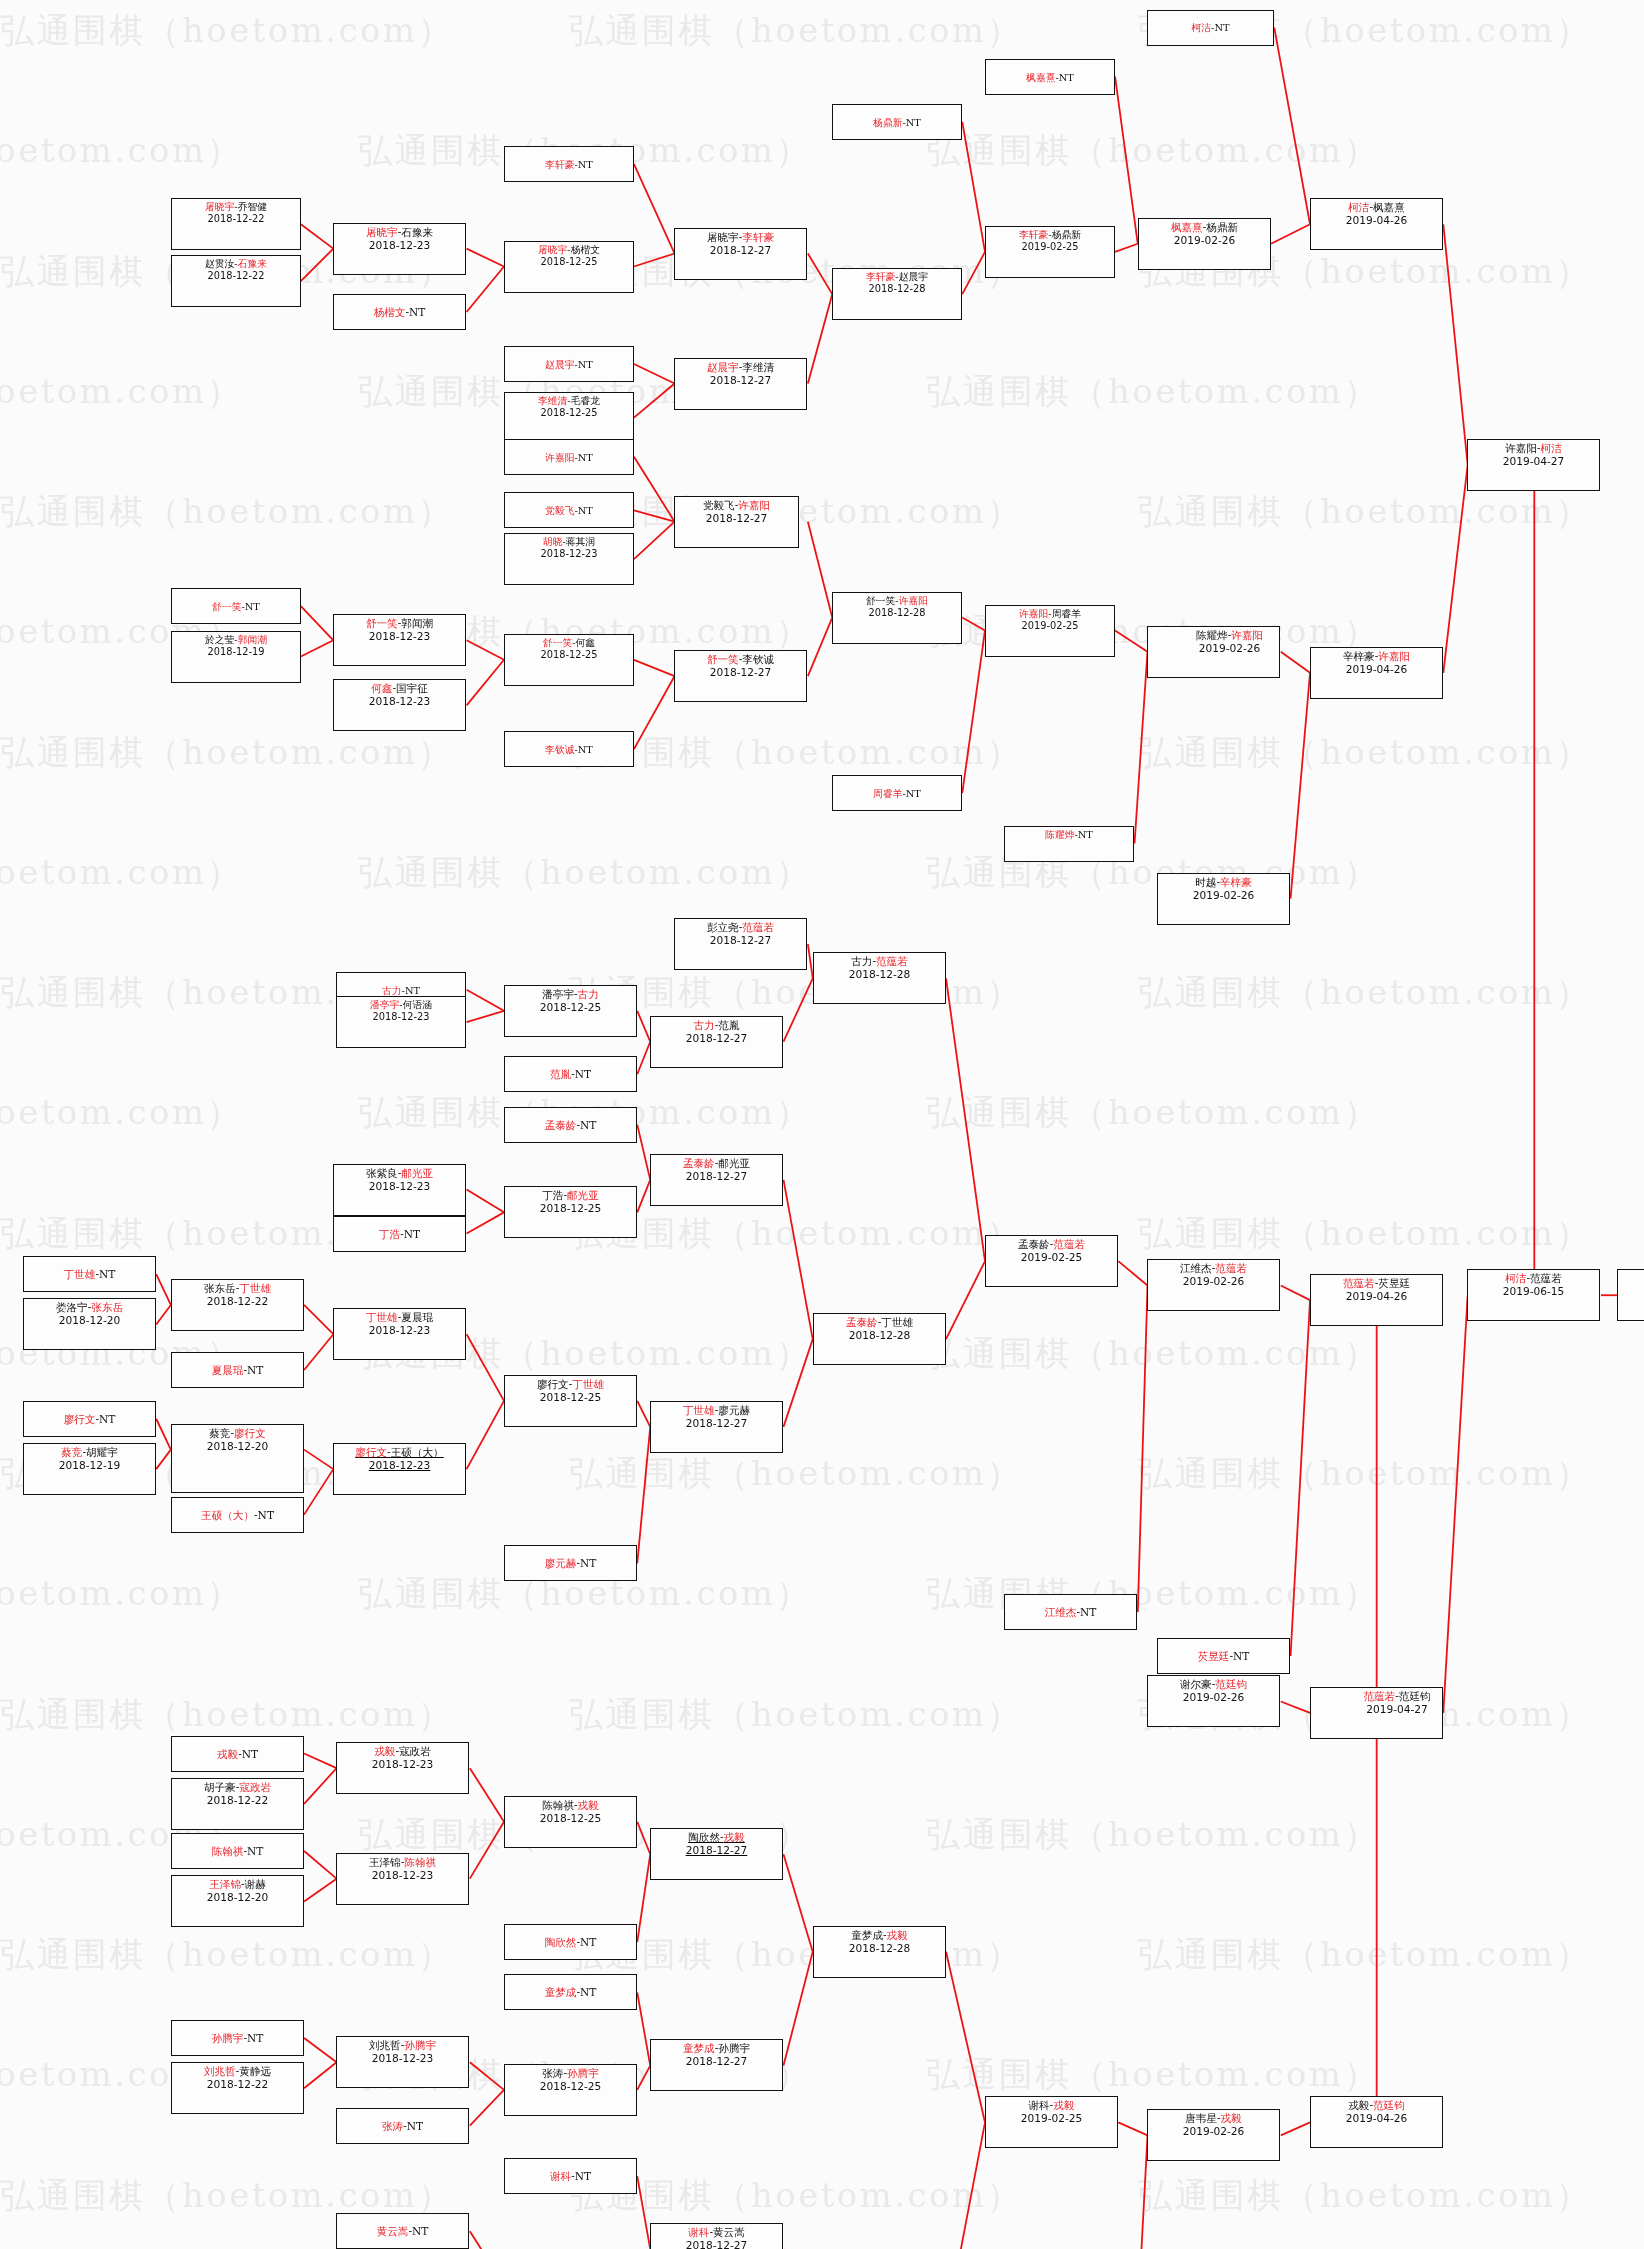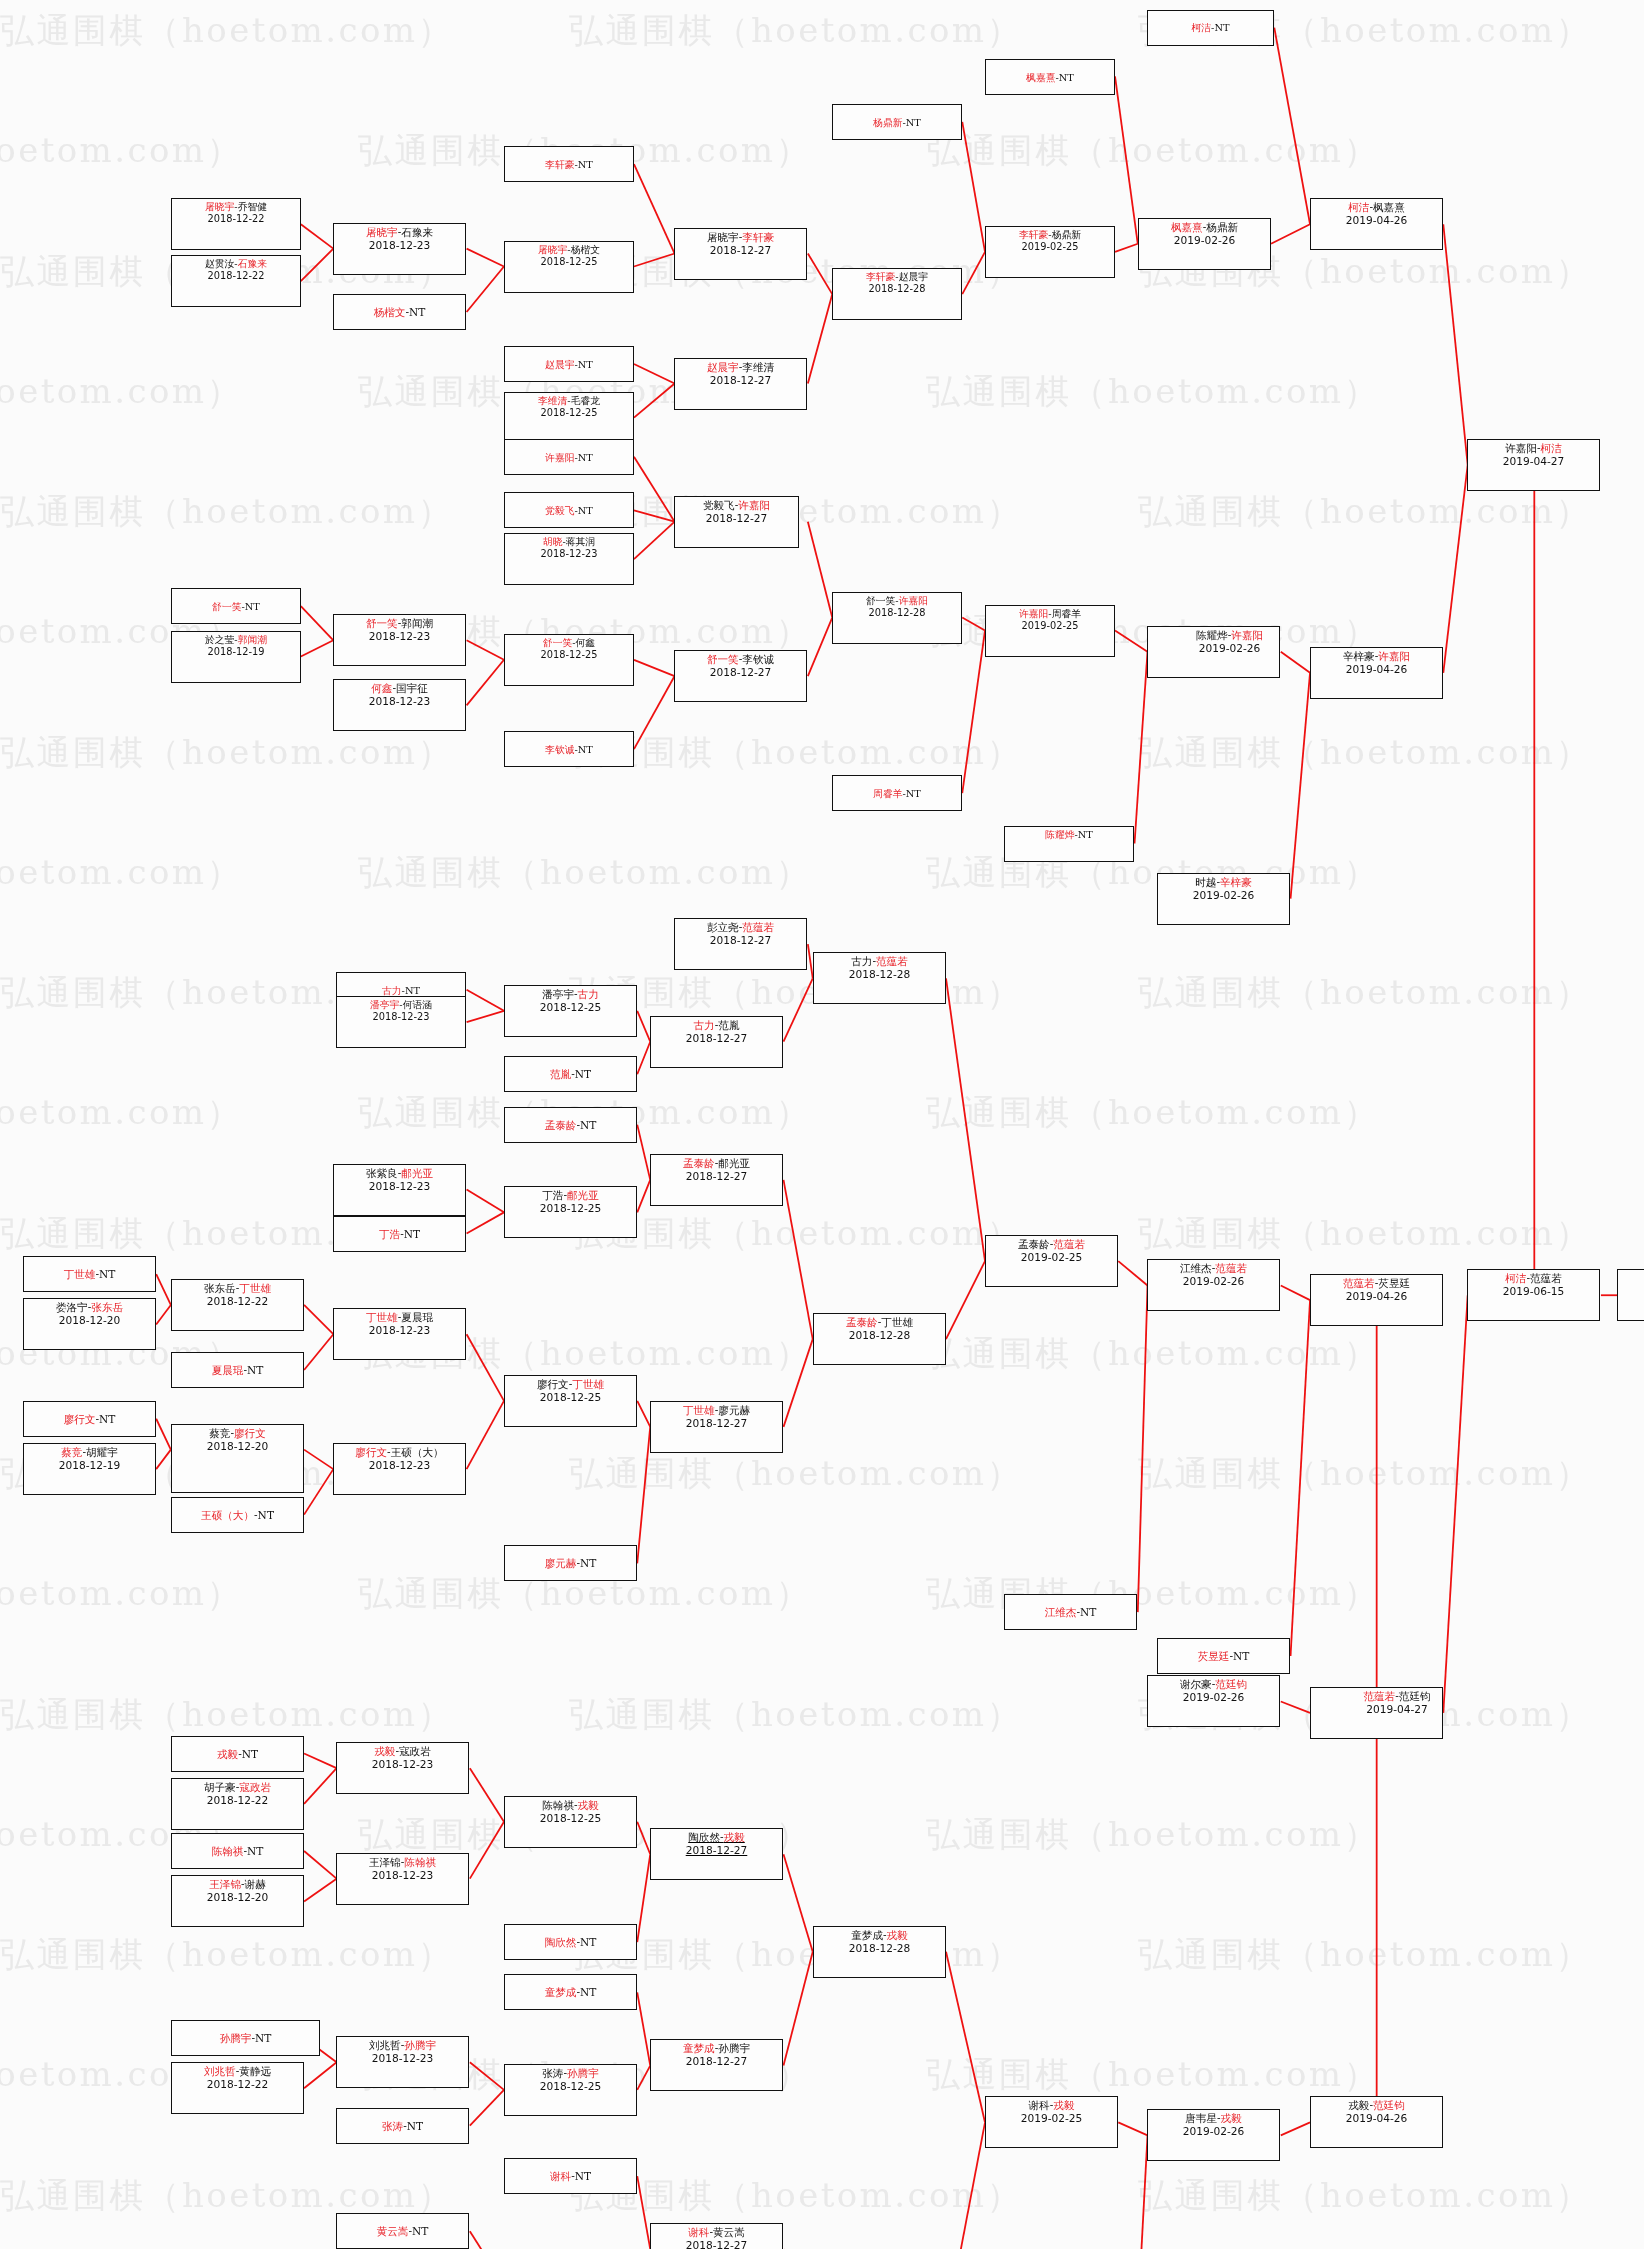--- a/index.html
+++ b/index.html
@@ -425,21 +425,21 @@
         <div class="ttl"><span class="w">蔡竞</span><span>-</span><span>胡耀宇</span></div>
         <div class="dt">2018-12-19</div>
       </div>
       <div class="node" style="left: 171px; top: 1424px; width: 133px; height: 69px;">
         <div class="ttl"><span>蔡竞</span><span>-</span><span class="w">廖行文</span></div>
         <div class="dt">2018-12-20</div>
       </div>
       <div class="node" style="left: 171px; top: 1497px; width: 133px; height: 36px; justify-content: center;">
         <div class="ttl"><span class="w">王硕（大）</span><span>-</span><span>NT</span></div>
       </div>
-      <div class="node" style="left: 333px; top: 1443px; width: 133px; height: 52px;">
+      <div class="node" style="left: 333px; top: 1443px; width: 133px; height: 52px; text-decoration: underline;">
         <div class="ttl"><span class="w">廖行文</span><span>-</span><span>王硕（大）</span></div>
         <div class="dt">2018-12-23</div>
       </div>
       <div class="node" style="left: 504px; top: 1375px; width: 133px; height: 52px;">
         <div class="ttl"><span>廖行文</span><span>-</span><span class="w">丁世雄</span></div>
         <div class="dt">2018-12-25</div>
       </div>
       <div class="node" style="left: 504px; top: 1545px; width: 133px; height: 36px; justify-content: center;">
         <div class="ttl"><span class="w">廖元赫</span><span>-</span><span>NT</span></div>
       </div>
@@ -511,21 +511,21 @@
       <div class="node" style="left: 504px; top: 1924px; width: 133px; height: 36px; justify-content: center;">
         <div class="ttl"><span class="w">陶欣然</span><span>-</span><span>NT</span></div>
       </div>
       <div class="node" style="left: 504px; top: 1974px; width: 133px; height: 36px; justify-content: center;">
         <div class="ttl"><span class="w">童梦成</span><span>-</span><span>NT</span></div>
       </div>
       <div class="node" style="left: 650px; top: 1828px; width: 133px; height: 52px; text-decoration: underline;">
         <div class="ttl"><span>陶欣然</span><span>-</span><span class="w">戎毅</span></div>
         <div class="dt">2018-12-27</div>
       </div>
-      <div class="node" style="left: 171px; top: 2020px; width: 149px; height: 36px; justify-content: center;">
+      <div class="node" style="left: 171px; top: 2020px; width: 133px; height: 36px; justify-content: center;">
         <div class="ttl"><span class="w">孙腾宇</span><span>-</span><span>NT</span></div>
       </div>
       <div class="node" style="left: 171px; top: 2062px; width: 133px; height: 52px;">
         <div class="ttl"><span class="w">刘兆哲</span><span>-</span><span>黄静远</span></div>
         <div class="dt">2018-12-22</div>
       </div>
       <div class="node" style="left: 336px; top: 2036px; width: 133px; height: 52px;">
         <div class="ttl"><span>刘兆哲</span><span>-</span><span class="w">孙腾宇</span></div>
         <div class="dt">2018-12-23</div>
       </div>

